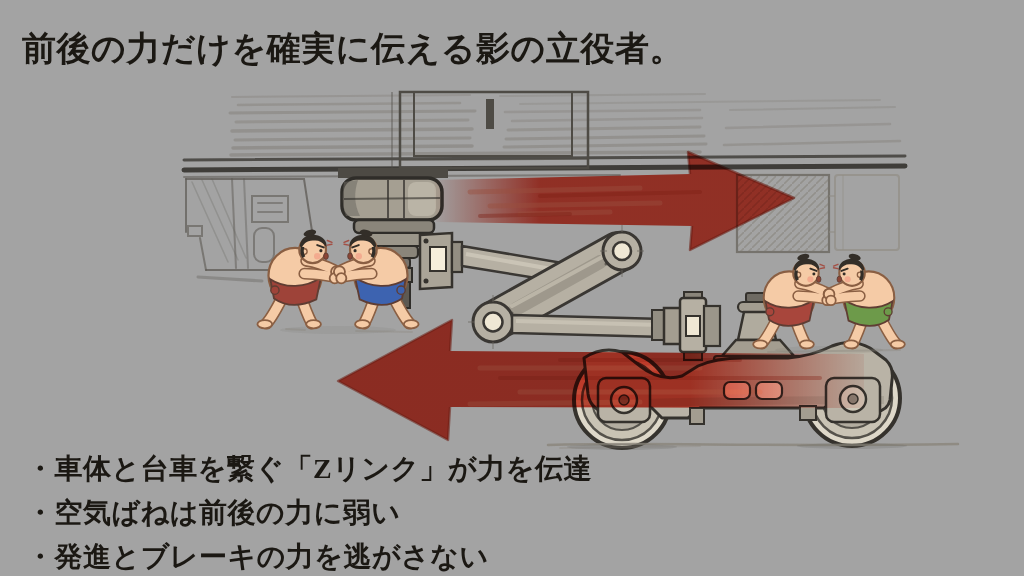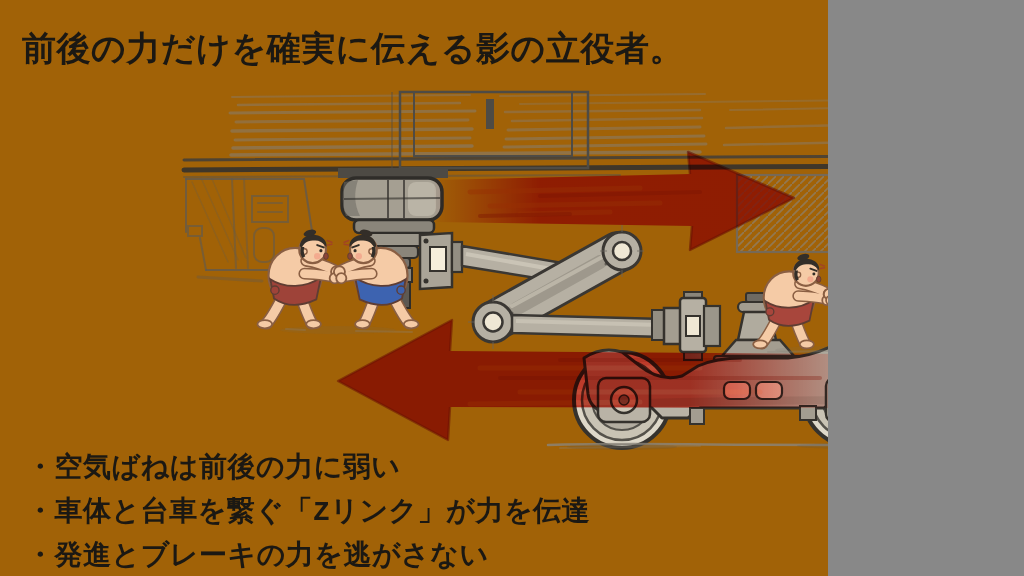--- a/index.html
+++ b/index.html
@@ -1,19 +1,19 @@
 <!DOCTYPE html>
 <html><head>
 <meta charset="utf-8">
 <style>
   html,body{margin:0;padding:0;background:#888;}
   .slide{
-    position:relative;width:828px;height:576px;overflow:hidden;
-    background:#a16207;
-    font-family:Liberation Mono, monospace;
+    position:relative;width:1024px;height:576px;overflow:hidden;
+    background:#a3a3a3;
+    font-family:Liberation Serif, serif;
   }
   .illu{position:absolute;left:0;top:0;width:1024px;height:576px;}
   .title{
     position:absolute;left:22px;top:26px;width:980px;
     font-size:34px;font-weight:800;color:#1b1813;letter-spacing:.5px;
     white-space:nowrap;
   }
   .bullets{position:absolute;left:26px;top:447px;margin:0;padding:0;list-style:none;}
   .bullets li{
     font-size:28px;line-height:44px;font-weight:700;color:#1b1813;
@@ -253,18 +253,18 @@
     <g>
       <ellipse cx="829" cy="350" rx="54" ry="4" fill="#6b675f" opacity="0.12"></ellipse>
       <use href="#wrestler" transform="translate(791,347) scale(0.88)" color="#a8463c"></use>
       <use href="#wrestler" transform="translate(867,347) scale(-0.88,0.88)" color="#6d9a4a"></use>
     </g>
   </svg>
 
   <div class="title">前後の力だけを確実に伝える影の立役者。</div>
 
   <ul class="bullets">
+    <li>・車体と台車を繋ぐ「Zリンク」が力を伝達</li>
     <li>・空気ばねは前後の力に弱い</li>
-    <li>・車体と台車を繋ぐ「Zリンク」が力を伝達</li>
     <li>・発進とブレーキの力を逃がさない</li>
   </ul>
 
 </div>
 
 </body></html>

